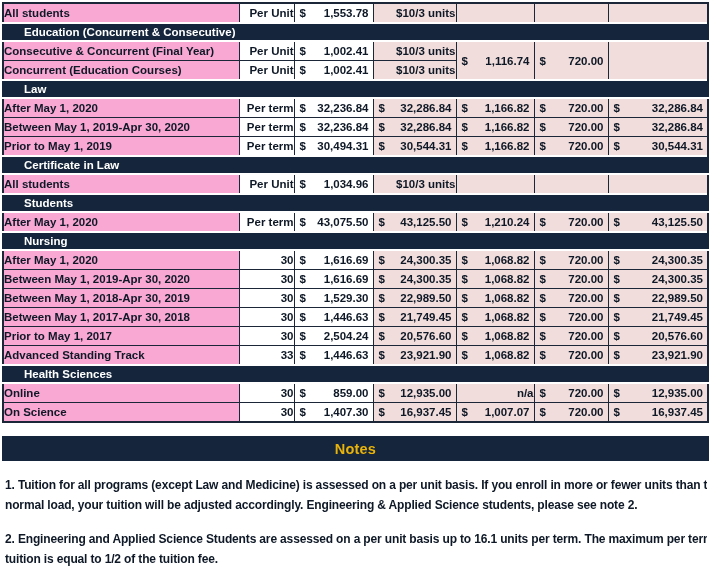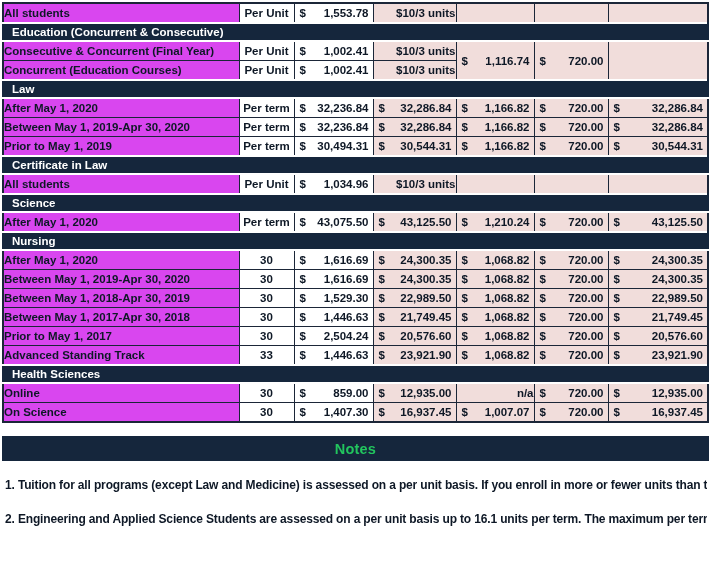--- a/index.html
+++ b/index.html
@@ -21,41 +21,41 @@
     border:2px solid var(--border);
   }
   table.fee td{
     border:1px solid var(--border);
     height:18px;max-height:18px;
     font-size:11.5px;line-height:18px;
     overflow:hidden;white-space:nowrap;
     vertical-align:middle;
     padding:0;
   }
-  td.lbl{padding:0 2px 0 3px;text-align:left;background:#d946ef;}
-  td.unit{text-align:center;background:#fff;margin-left:17px;}
+  td.lbl{padding:0 2px 0 3px;text-align:left;background:#f9a8d4;}
+  td.unit{text-align:right;background:#fff;margin-left:17px;}
   td.val{background:#fff;}
   td.pink{background:var(--pink);}
   td.txt{text-align:right;padding-right:5px;margin-top:8px;}
   .cellflex{
     display:flex;justify-content:space-between;align-items:center;
     padding:0 4px 0 5px;height:100%;
   }
   tr.band-row td{
     background:var(--band);color:#ffffff;
     border-top:2px solid #ffffff;border-bottom:2px solid #ffffff;
     border-left:2px solid var(--band);border-right:2px solid var(--band);
-    padding:0 2px 0 8px;text-align:left;
+    padding:0 2px 0 20px;text-align:left;
     font-size:11.5px;height:16px;line-height:16px;
   }
   .notes-band{
     margin:13px 2px 0 2px;height:25px;
     background:var(--band);
     display:flex;align-items:center;justify-content:center;
-    color:#22c55e;font-size:14.5px;letter-spacing:.2px;
+    color:#eab308;font-size:14.5px;letter-spacing:.2px;
   }
   .notes-body{margin:0 4px 0 5px;}
   .note{margin-top:14px;font-size:12px;line-height:20px;letter-spacing:-0.15px;}
   .note-line{white-space:nowrap;overflow:hidden;}
 </style>
 </head>
 <body>
 
 <table class="fee">
   <colgroup>
@@ -236,21 +236,21 @@
             <span class="sym">$</span>
             <span class="num">1,034.96</span>
           </div>
         </td>
         <td class="val pink txt"><span>$10/3 units</span></td>
         <td class="val pink"></td>
         <td class="val pink"></td>
         <td class="val pink"></td>
       </tr>
       <tr class="band-row">
-        <td colspan="7">Science</td>
+        <td colspan="7">Students</td>
       </tr>
       <tr>
         <td class="lbl">After May 1, 2020</td>
         <td class="unit">Per term</td>
         <td class="val">
           <div class="cellflex">
             <span class="sym">$</span>
             <span class="num">43,075.50</span>
           </div>
         </td>
@@ -554,17 +554,19 @@
       </tr>
     </tbody>
 </table>
 
 <div class="notes-band">
   <span>Notes</span>
 </div>
 <div class="notes-body" id="notes-body">
     <div class="note">
       <div class="note-line">1. Tuition for all programs (except Law and Medicine) is assessed on a per unit basis. If you enroll in more or fewer units than the</div>
+      <div class="note-line">normal load, your tuition will be adjusted accordingly. Engineering &amp; Applied Science students, please see note 2.</div>
     </div>
     <div class="note">
       <div class="note-line">2. Engineering and Applied Science Students are assessed on a per unit basis up to 16.1 units per term. The maximum per term</div>
+      <div class="note-line">tuition is equal to 1/2 of the tuition fee.</div>
     </div>
   </div>
 
 </body></html>

